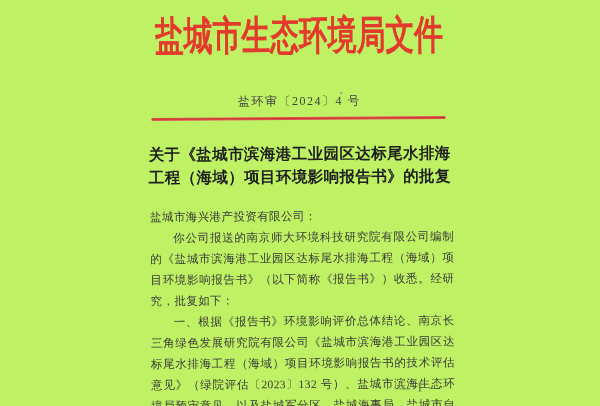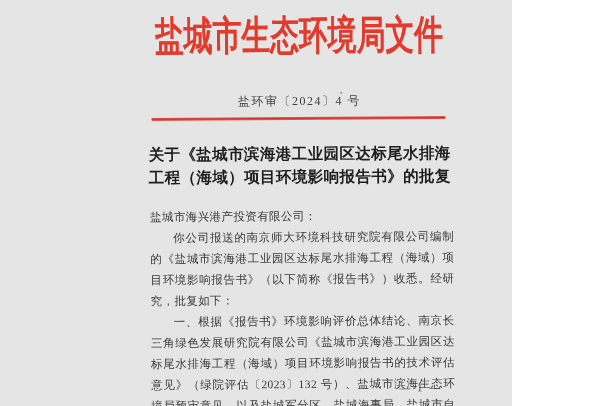--- a/index.html
+++ b/index.html
@@ -4,22 +4,22 @@
 <style>
   html, body { margin: 0; padding: 0; }
   body {
     width: 600px; height: 406px;
     background: #ffffff;
     font-family: "Liberation Serif", "DejaVu Serif", serif;
     overflow: hidden;
   }
   .page {
     position: relative;
-    width: 512px; height: 406px;
-    background: #e5e5e5;
+    width: 600px; height: 406px;
+    background: #bef264;
     overflow: hidden;
   }
   .sheet {
     position: absolute;
     left: 0; top: 0; width: 600px; height: 406px;
     transform: rotate(-0.35deg);
     transform-origin: 50% 50%;
   }
   .agency-title {
     position: absolute;

